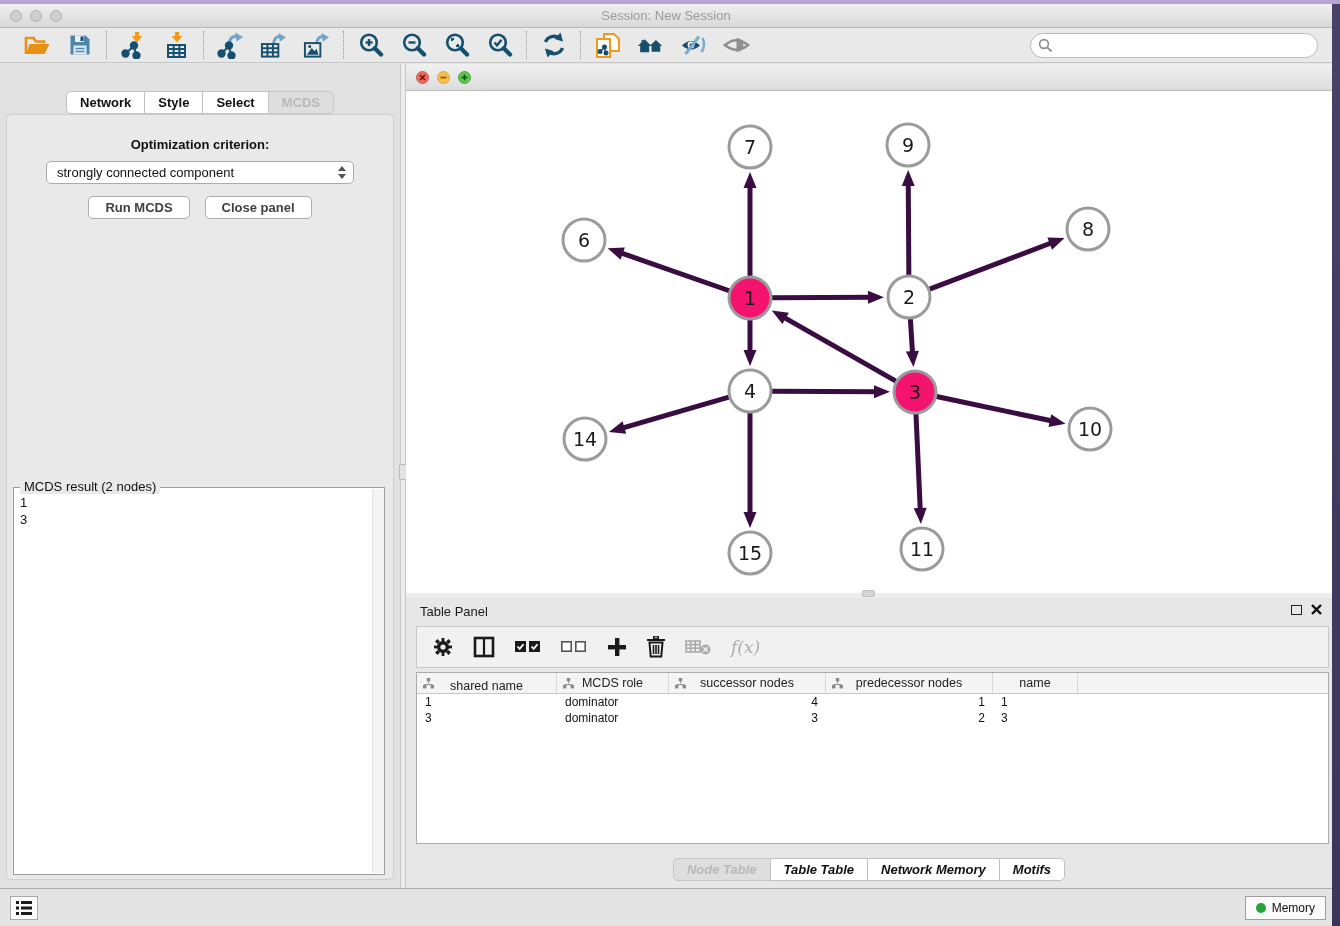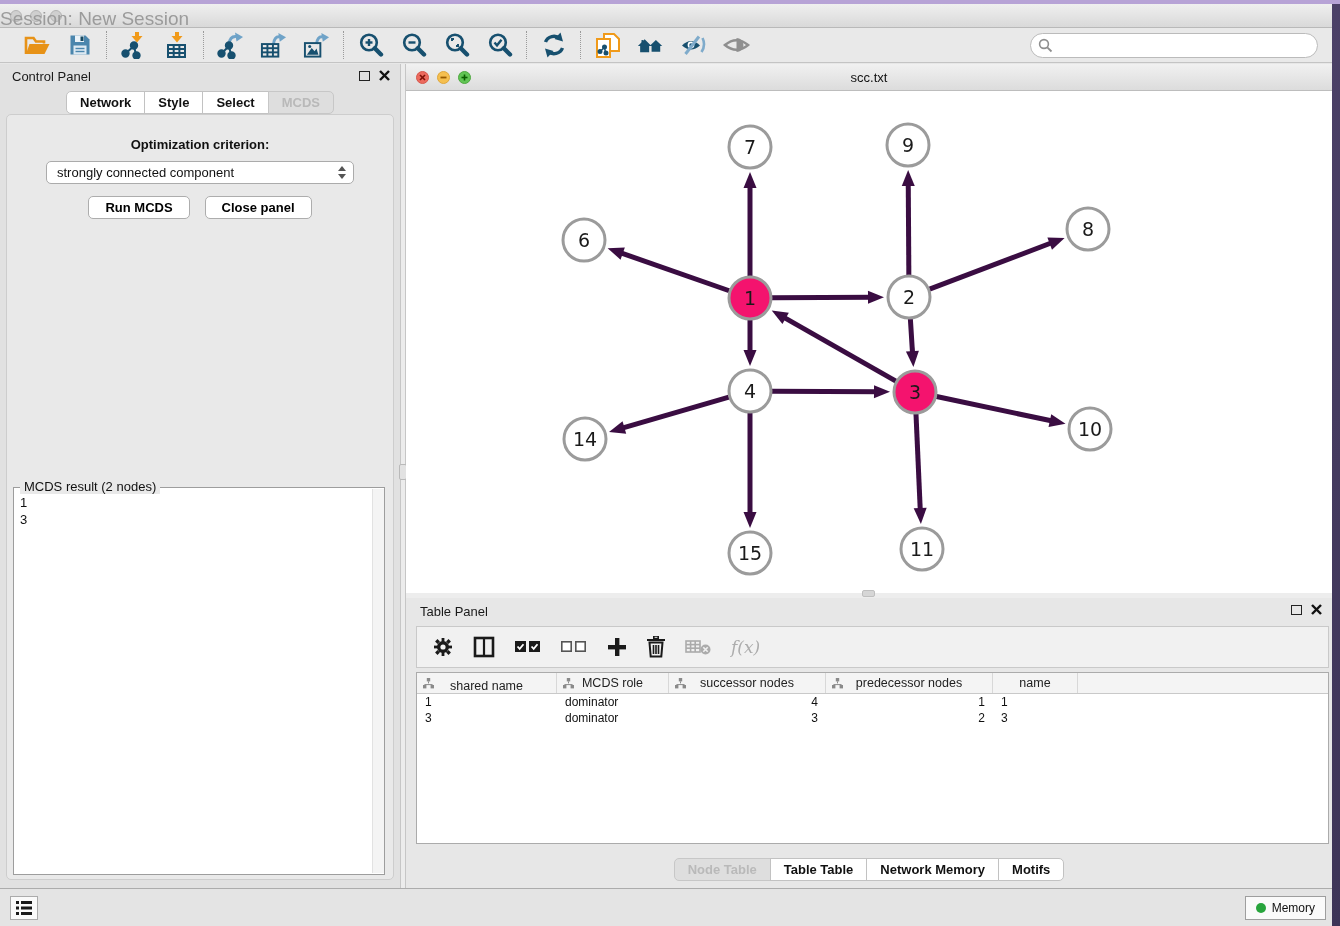--- a/index.html
+++ b/index.html
@@ -7,22 +7,22 @@
     font-family:"Liberation Sans", sans-serif;
     background:linear-gradient(115deg,#9A8BBE 0%,#7A6C9D 25%,#544871 60%,#3D3457 100%); }
   #top-strip { position:absolute; left:0; top:0; width:1340px; height:4px; background:#B7A3D6; }
   #app { position:absolute; left:0; top:4px; width:1332px; height:922px; background:#E7E7E7; }
 
   
   #title-bar { position:absolute; left:0; top:0; width:100%; height:24px;
     background:linear-gradient(#EFEFEF,#D9D9D9); border-bottom:1px solid #B9B9B9; }
   .traffic { position:absolute; top:6px; width:12px; height:12px; border-radius:50%; }
   .t-gray { background:#CFCFCF; border:1px solid #B4B4B4; }
-  #title-text { position:absolute; width:100%; text-align:left; top:4px;
-    font-size:19px; color:#9B9B9B; }
+  #title-text { position:absolute; width:100%; text-align:center; top:4px;
+    font-size:13px; color:#9B9B9B; }
 
   
   #toolbar { position:absolute; left:0; top:24px; width:100%; height:35px; background:#E9E9E9;
     border-bottom:1px solid #C4C4C4; display:flex; align-items:center; padding:0 14px 0 10px; }
   .tb-group { display:flex; align-items:center; gap:16px; padding:0 13px; }
   .tb-sep { width:0; height:28px; border-left:1px dotted #9A9A9A; }
   .tb-icon { width:27px; height:27px; display:flex; align-items:center; justify-content:center; cursor:default; }
   #search-wrap { margin-left:auto; position:relative; }
   #search-input { width:288px; height:25px; border:1px solid #BBBBBB; border-radius:13px;
     background:#FFFFFF; padding:0 10px 0 27px; font-size:13px; outline:none; }
@@ -44,21 +44,21 @@
     background:#E9E9E9; border:1px solid #CDCDCD; border-radius:5px; }
   #opt-label { text-align:center; margin-top:22px; font-size:13px; font-weight:600; color:#111; }
   #criterion { position:relative; width:308px; height:23px; margin:9px auto 0 auto;
     background:#FFFFFF; border:1px solid #ABABAB; border-radius:5px; font-size:13px;
     padding:3px 26px 0 10px; color:#111; }
   #criterion .stepper { position:absolute; right:7px; top:4px; display:flex; flex-direction:column; gap:3px; }
   .tri-up { width:0; height:0; border-left:4px solid transparent; border-right:4px solid transparent; border-bottom:5px solid #555; }
   .tri-dn { width:0; height:0; border-left:4px solid transparent; border-right:4px solid transparent; border-top:5px solid #555; }
   #cp-buttons { display:flex; justify-content:center; gap:15px; margin-top:12px; }
   .mac-btn { background:#FFFFFF; border:1px solid #ADADAD; border-radius:5px;
-    font-size:13px; font-weight:600; padding:3px 16px; color:#000000; cursor:default; }
+    font-size:13px; font-weight:600; padding:3px 16px; color:#404040; cursor:default; }
   #result-box { position:absolute; left:6px; right:8px; top:372px; bottom:4px;
     border:1px solid #9D9D9D; background:#FFFFFF; }
   #result-legend { position:absolute; left:6px; top:-9px; background:#E9E9E9; padding:0 4px;
     font-size:13px; color:#111; }
   #result-lines { position:absolute; left:0; top:2px; bottom:0; right:13px; padding:4px 6px;
     font-size:13px; line-height:17px; color:#111; }
   #result-scroll { position:absolute; right:0; top:1px; bottom:1px; width:12px;
     background:#F4F4F4; border-left:1px solid #E2E2E2; }
 
   
@@ -92,21 +92,21 @@
   .tt-icon { display:flex; align-items:center; justify-content:center; height:26px; }
   .fx-text { font-family:"DejaVu Serif", serif; font-style:italic; font-size:17px; color:#ACACAC; }
   #data-table { position:absolute; left:10px; right:3px; top:74px; height:172px;
     background:#FFFFFF; border:1px solid #ABABAB; overflow:hidden; }
   #table-header { display:flex; height:21px; background:#F4F4F4; border-bottom:1px solid #C9C9C9; }
   .th-cell { position:relative; border-right:1px solid #D8D8D8; display:flex;
     align-items:center; justify-content:center; font-size:12.5px; color:#222; }
   .th-ico { position:absolute; left:6px; top:5px; }
   .t-row { display:flex; height:16px; font-size:12px; color:#111; }
   .t-cell { padding:1px 8px 0 8px; white-space:nowrap; overflow:hidden; }
-  #tp-tabs { position:absolute; bottom:7px; width:100%; display:flex; justify-content:center; }
+  #tp-tabs { position:absolute; bottom:7px; width:100%; display:flex; justify-content:center;font-style:italic; }
 
   
   #status-bar { position:absolute; left:0; bottom:0; width:100%; height:38px;
     background:#E4E4E4; border-top:1px solid #ACACAC; }
   #task-btn { position:absolute; left:10px; top:7px; width:28px; height:24px; background:#FAFAFA;
     border:1px solid #ABABAB; display:flex; align-items:center; justify-content:center; }
   #memory-btn { position:absolute; right:6px; top:7px; height:24px; background:#FAFAFA;
     border:1px solid #9E9E9E; display:flex; align-items:center; gap:6px; padding:0 10px; font-size:12px; color:#111; }
   #memory-dot { width:10px; height:10px; border-radius:50%; background:#27A43C; }
 </style>
@@ -293,30 +293,20 @@
     <div id="search-wrap">
       <svg id="search-glass" width="15" height="15" viewBox="0 0 15 15">
           <circle cx="6" cy="6" r="4.4" stroke="#8E8E8E" stroke-width="1.6" fill="none"></circle>
           <line x1="9.3" y1="9.3" x2="13.5" y2="13.5" stroke="#8E8E8E" stroke-width="1.8"></line>
         </svg>
       <input id="search-input" type="text" placeholder="" style="">
     </div>
   </div>
 
   <div id="control-panel">
-    <div id="cp-header">
-      <span id="cp-title">Control Panel</span>
-      <span class="panel-btns">
-        <span class="float-ico"></span>
-        <svg width="11" height="11" viewBox="0 0 11 11">
-            <line x1="1" y1="1" x2="10" y2="10" stroke="#111" stroke-width="2.4"></line>
-            <line x1="10" y1="1" x2="1" y2="10" stroke="#111" stroke-width="2.4"></line>
-          </svg>
-      </span>
-    </div>
     <div id="cp-tabs">
       <span class="tab">Network</span>
       <span class="tab">Style</span>
       <span class="tab">Select</span>
       <span class="tab selected">MCDS</span>
     </div>
     <div id="cp-body">
       <div id="opt-label">Optimization criterion:</div>
       <div id="criterion">
         <span>strongly connected component</span>
@@ -356,21 +346,20 @@
         <svg width="7" height="7" viewBox="0 0 7 7">
             <line x1="0.5" y1="3.5" x2="6.5" y2="3.5" stroke="#985B00" stroke-width="1.8"></line>
           </svg>
       </span>
       <span class="tl tl-grn" style="left:52px">
         <svg width="7" height="7" viewBox="0 0 7 7">
             <line x1="0.5" y1="3.5" x2="6.5" y2="3.5" stroke="#0A5E00" stroke-width="1.6"></line>
             <line x1="3.5" y1="0.5" x2="3.5" y2="6.5" stroke="#0A5E00" stroke-width="1.6"></line>
           </svg>
       </span>
-      <div id="net-title">scc.txt</div>
     </div>
     <div id="net-canvas">
       <svg width="926" height="502" viewBox="0 0 926 502">
           <line x1="344" y1="185" x2="344" y2="92" stroke="#3A0D42" stroke-width="5"></line>
           <polygon points="344,81 350.5,97 337.5,97" fill="#3A0D42"></polygon>
           <line x1="323.23121807335133" y1="199.7434376400866" x2="211.98527951633417" y2="160.87437477076736" stroke="#3A0D42" stroke-width="5"></line>
           <polygon points="201.60088855300984,157.24609359081066 218.84944156054692,156.38736246514694 214.56147289332537,168.65982451271205" fill="#3A0D42"></polygon>
           <line x1="365.9995649035371" y1="206.86163795658152" x2="467.00071197603023" y2="206.22641061650293" stroke="#3A0D42" stroke-width="5"></line>
           <polygon points="478.00049442779874,206.1572295947937 462.04169055623635,212.757727984234 461.9599311669436,199.75798508668936" fill="#3A0D42"></polygon>
           <line x1="344" y1="229" x2="344" y2="264" stroke="#3A0D42" stroke-width="5"></line>

